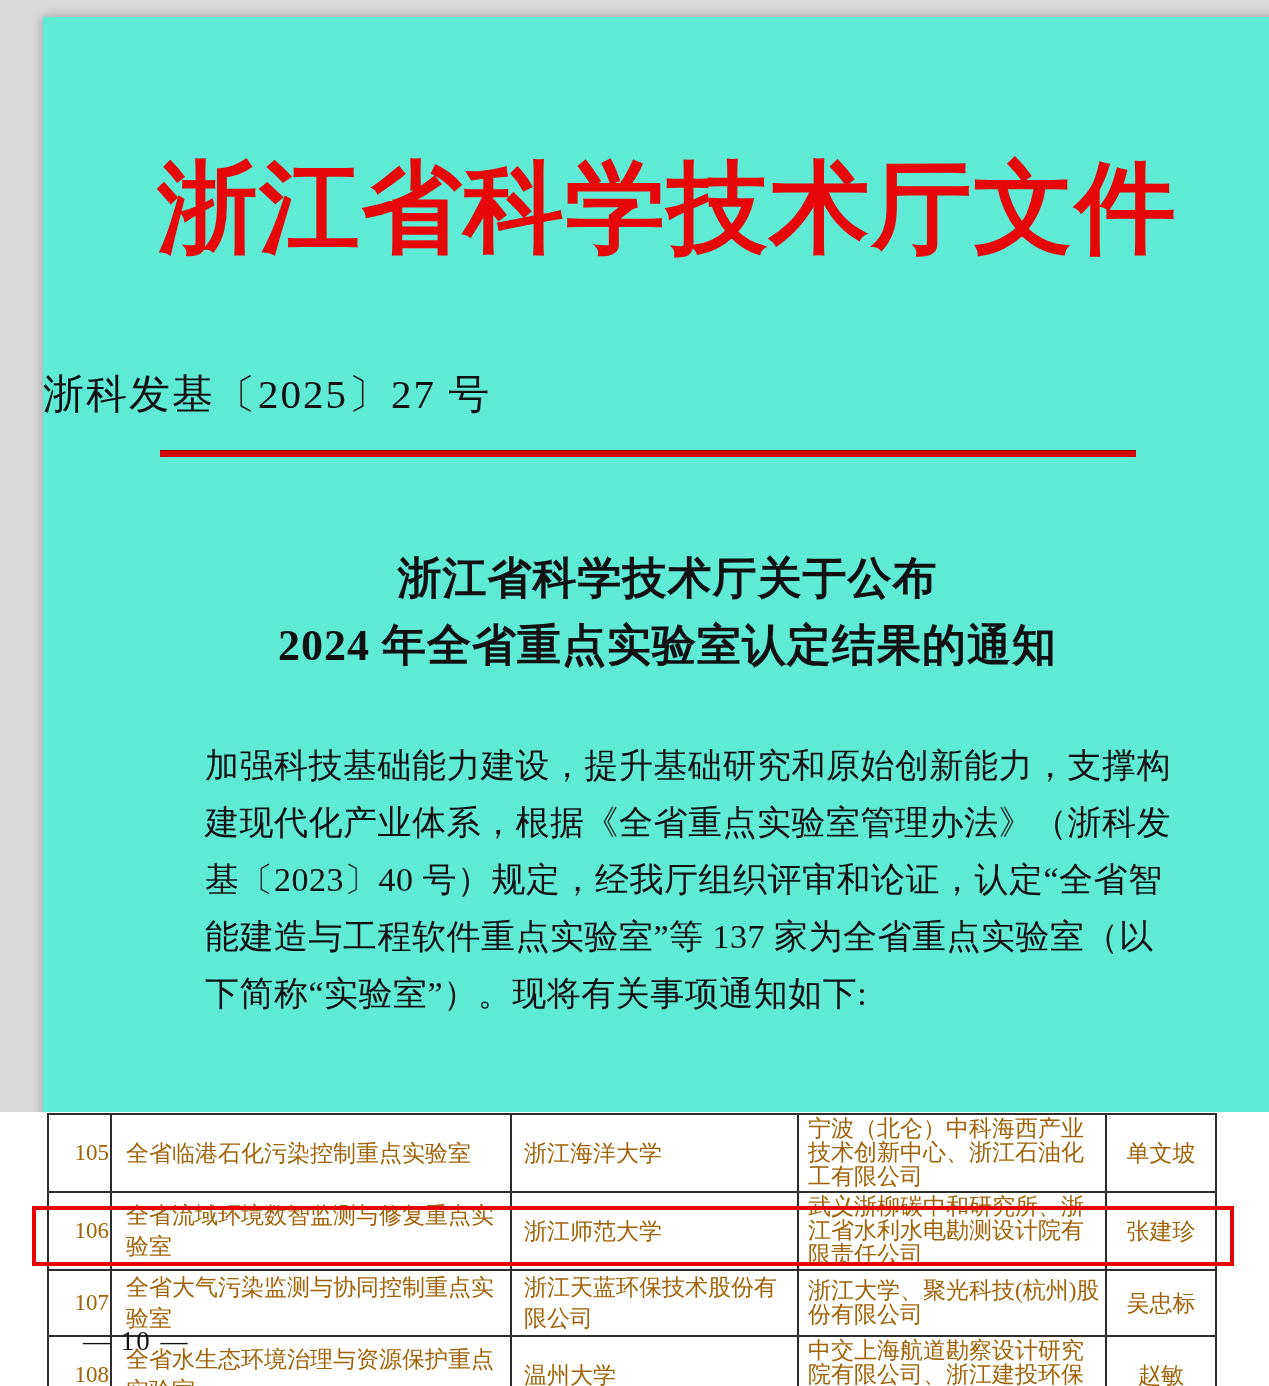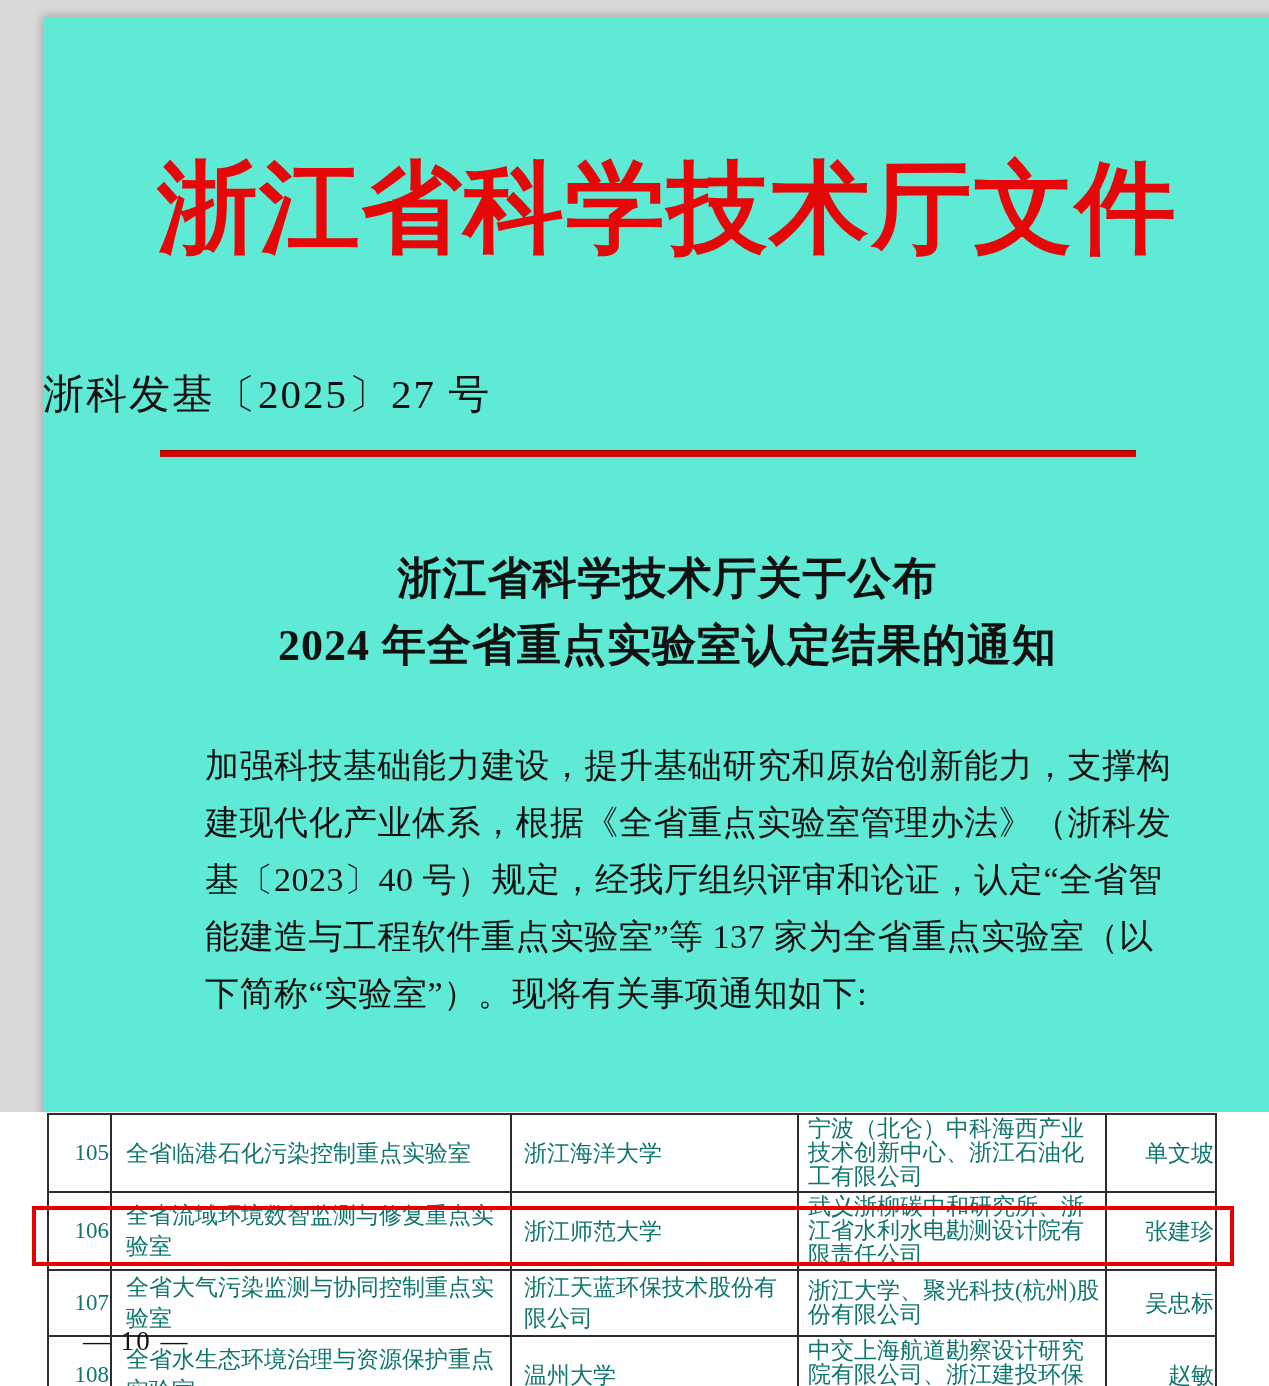--- a/index.html
+++ b/index.html
@@ -92,37 +92,37 @@
     position: absolute;
     left: 47px; top: 1px;
     width: 1168px;
     border-collapse: collapse;
     table-layout: fixed;
     font-family: "Liberation Serif", "DejaVu Serif", serif;
   }
   table.labs-table td {
     border: 2px solid #2d2d2d;
     font-size: 23px;
-    color: #0f766e;
+    color: #a16207;
     vertical-align: middle;
     overflow: hidden;
   }
   tr.r0 { height: 53px; }
   tr.r1 { height: 48px; }
   tr.r2 { height: 50px; padding-left: 48px; }
   tr.r3 { height: 46px; }
   td.c-no { text-align: right; }
   td.c-lab { padding-left: 14px; border-radius: 32px; }
   td.c-host { padding-left: 12px; }
   td.c-partners {
     padding: 2px 4px 2px 9px;
     font-size: 22px;
     line-height: 24px;
   }
-  td.c-director { text-align: right; }
+  td.c-director { text-align: center; }
   .highlight-box {
     position: absolute;
     left: 32px; top: 1206px;
     width: 1202px; height: 60px;
     border: 4px solid #e60000;
     box-sizing: border-box;
     pointer-events: none;
   }
   .page-number {
     position: absolute;

